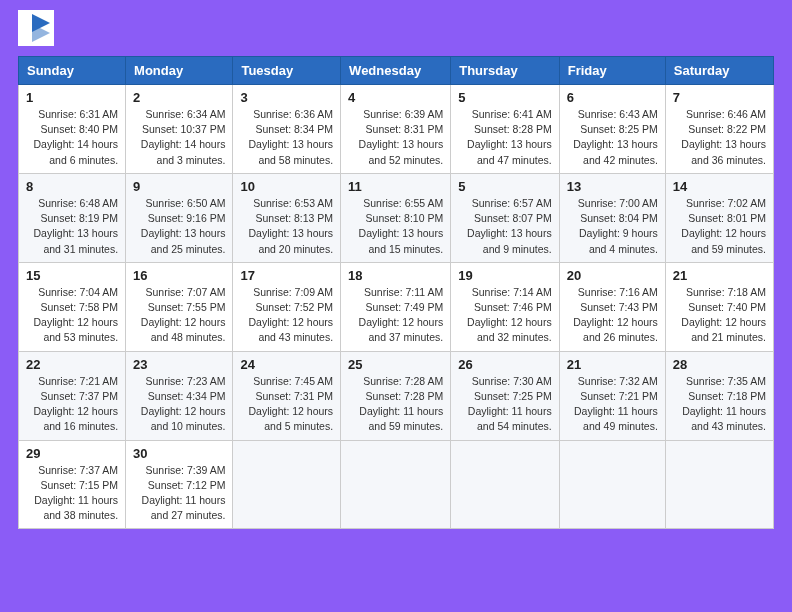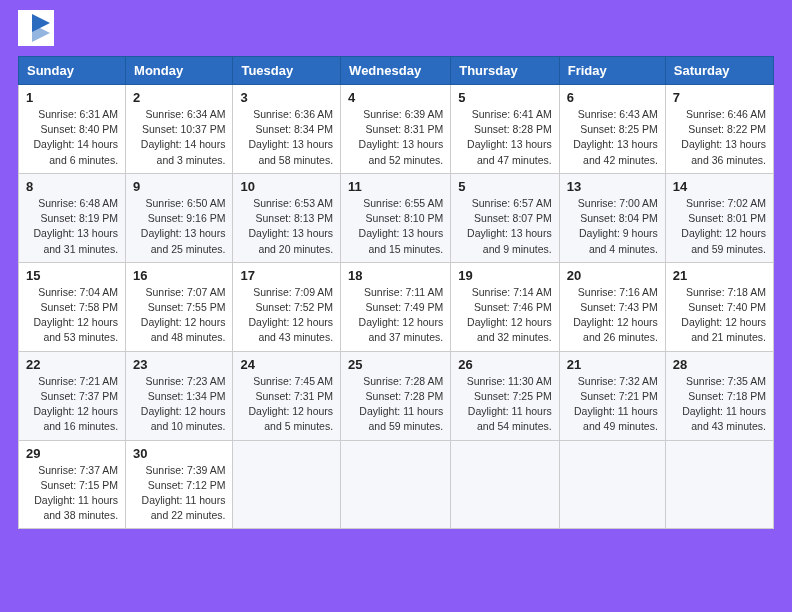--- a/index.html
+++ b/index.html
@@ -314,21 +314,21 @@
           <div class="day-info">
             <span>Sunrise: 7:21 AM</span><br>
             <span>Sunset: 7:37 PM</span><br>
             <span>Daylight: 12 hours and 16 minutes.</span>
           </div>
         </td>
           <td>
           <span class="day-num">23</span>
           <div class="day-info">
             <span>Sunrise: 7:23 AM</span><br>
-            <span>Sunset: 1:34 PM</span><br>
+            <span>Sunset: 4:34 PM</span><br>
             <span>Daylight: 12 hours and 10 minutes.</span>
           </div>
         </td>
           <td>
           <span class="day-num">24</span>
           <div class="day-info">
             <span>Sunrise: 7:45 AM</span><br>
             <span>Sunset: 7:31 PM</span><br>
             <span>Daylight: 12 hours and 5 minutes.</span>
           </div>
@@ -337,21 +337,21 @@
           <span class="day-num">25</span>
           <div class="day-info">
             <span>Sunrise: 7:28 AM</span><br>
             <span>Sunset: 7:28 PM</span><br>
             <span>Daylight: 11 hours and 59 minutes.</span>
           </div>
         </td>
           <td>
           <span class="day-num">26</span>
           <div class="day-info">
-            <span>Sunrise: 11:30 AM</span><br>
+            <span>Sunrise: 7:30 AM</span><br>
             <span>Sunset: 7:25 PM</span><br>
             <span>Daylight: 11 hours and 54 minutes.</span>
           </div>
         </td>
           <td>
           <span class="day-num">21</span>
           <div class="day-info">
             <span>Sunrise: 7:32 AM</span><br>
             <span>Sunset: 7:21 PM</span><br>
             <span>Daylight: 11 hours and 49 minutes.</span>
@@ -373,21 +373,21 @@
             <span>Sunrise: 7:37 AM</span><br>
             <span>Sunset: 7:15 PM</span><br>
             <span>Daylight: 11 hours and 38 minutes.</span>
           </div>
         </td>
           <td>
           <span class="day-num">30</span>
           <div class="day-info">
             <span>Sunrise: 7:39 AM</span><br>
             <span>Sunset: 7:12 PM</span><br>
-            <span>Daylight: 11 hours and 22 minutes.</span>
+            <span>Daylight: 11 hours and 27 minutes.</span>
           </div>
         </td>
           <td class="empty-cell">&nbsp;</td>
           <td class="empty-cell">&nbsp;</td>
           <td class="empty-cell">&nbsp;</td>
           <td class="empty-cell">&nbsp;</td>
           <td class="empty-cell">&nbsp;</td>
         </tr>
       </tbody>
   </table>

